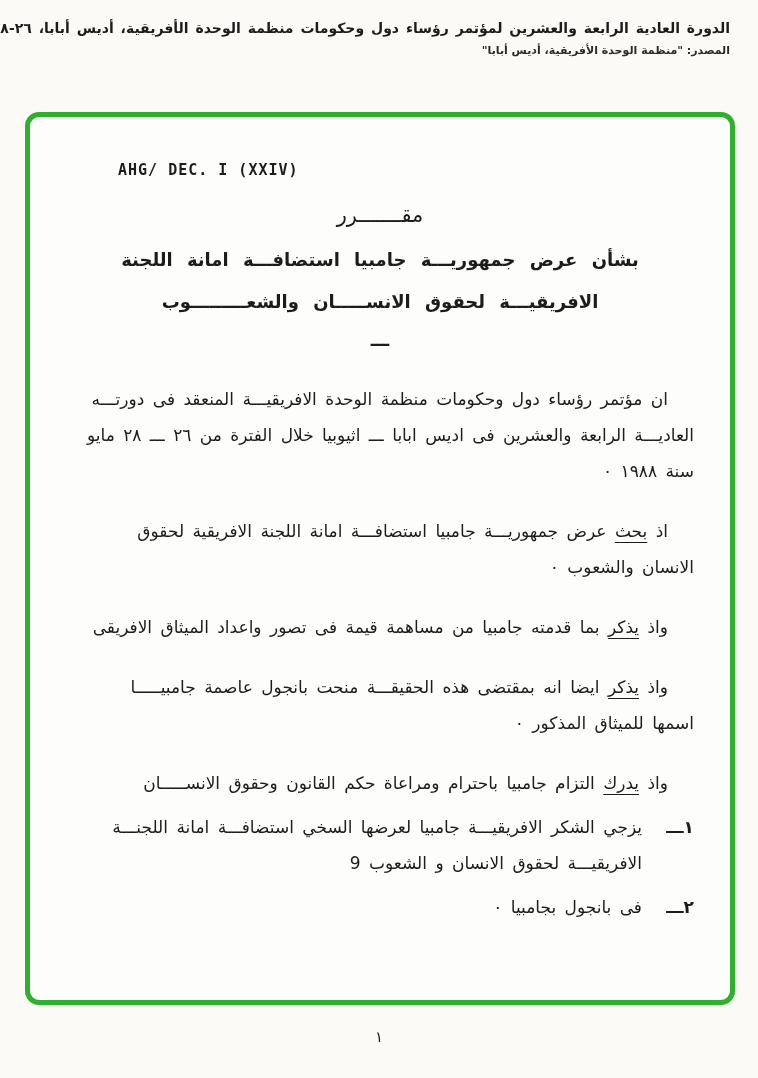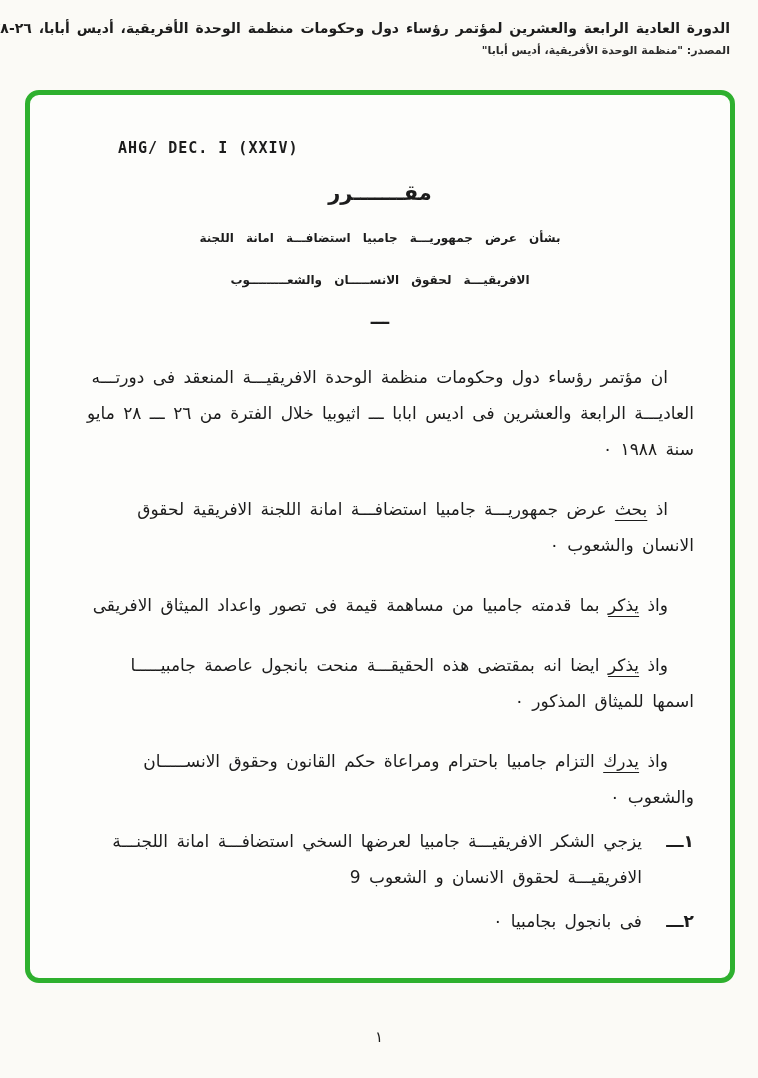--- a/index.html
+++ b/index.html
@@ -30,48 +30,48 @@
     }
     .hdr2 {
       font-size: 11px;
       font-weight: bold;
       margin-top: 8px;
       color: #2a2a2a;
     }
     .frame {
       position: absolute;
       left: 25px;
-      top: 90px;
+      top: 112px;
       width: 710px;
       height: 893px;
       background: #fdfdfb;
       border: 5px solid var(--frame-green, #2eb02e);
       border-radius: 14px;
       padding: 44px 36px 0 36px;
     }
     .ref {
       direction: ltr;
       text-align: left;
       margin-left: 52px;
       font-family: "DejaVu Sans Mono", "Liberation Mono", monospace;
       font-size: 15px;
       font-weight: bold;
       letter-spacing: 1px;
     }
     .title {
       direction: rtl;
       text-align: center;
       font-size: 21px;
-      font-weight: bold;
+      font-weight: normal;
       margin-top: 24px;
     }
     .subtitle {
       direction: rtl;
       text-align: center;
-      font-size: 12px;
+      font-size: 18px;
       font-weight: bold;
       line-height: 42px;
       word-spacing: 8px;
       margin-top: 12px;
     }
     .sep {
       direction: rtl;
       text-align: center;
       font-size: 18px;
       font-weight: bold;
@@ -140,21 +140,20 @@
         <div class="line first"><span>واذ </span><span class="u">يذكر</span><span> بما قدمته جامبيا من مساهمة قيمة فى تصور واعداد الميثاق الافريقى</span></div>
       </div>
 
       <div class="para">
         <div class="line first"><span>واذ </span><span class="u">يذكر</span><span> ايضا انه بمقتضى هذه الحقيقـــة منحت بانجول عاصمة جامبيـــــا</span></div>
         <div class="line"><span>اسمها للميثاق المذكور ٠</span><span class="u"></span><span></span></div>
       </div>
 
       <div class="para">
         <div class="line first"><span>واذ </span><span class="u">يدرك</span><span> التزام جامبيا باحترام ومراعاة حكم القانون وحقوق الانســـــان</span></div>
-        <div class="line"><span>والشعوب ٠</span><span class="u"></span><span></span></div>
       </div>
 
       <div class="item">
         <div class="inum">١ـــ</div>
         <div class="itext">
           <div class="line"><span>يزجي الشكر الافريقيـــة جامبيا لعرضها السخي استضافـــة امانة اللجنـــة</span><span class="u"></span><span></span></div>
           <div class="line"><span>الافريقيـــة لحقوق الانسان و الشعوب 9</span><span class="u"></span><span></span></div>
         </div>
       </div>
 

